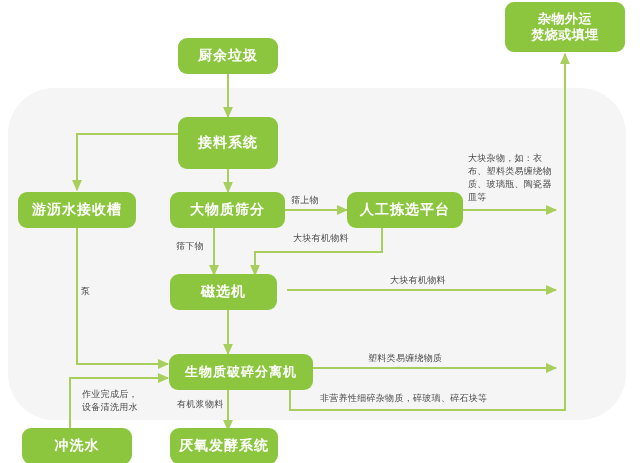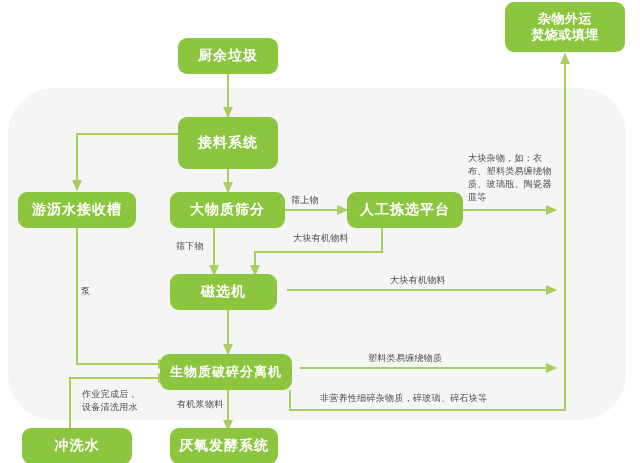--- a/index.html
+++ b/index.html
@@ -131,21 +131,21 @@
   </div>
 
   <div class="node" style="left:347px; top:192px; width:116px; height:36px;">
     <span>人工拣选平台</span>
   </div>
 
   <div class="node" style="left:170px; top:274px; width:107px; height:34px;">
     <span>磁选机</span>
   </div>
 
-  <div class="node" style="left:160px; top:354px; width:132px; height:36px;text-align:right;">
+  <div class="node" style="left:169px; top:354px; width:144px; height:36px;text-align:right;">
     <span style="font-size:13px;">生物质破碎分离机</span>
   </div>
 
   <div class="node" style="left:22px; top:428px; width:110px; height:33px;">
     <span>冲洗水</span>
   </div>
 
   <div class="node" style="left:170px; top:428px; width:108px; height:33px;">
     <span>厌氧发酵系统</span>
   </div>

